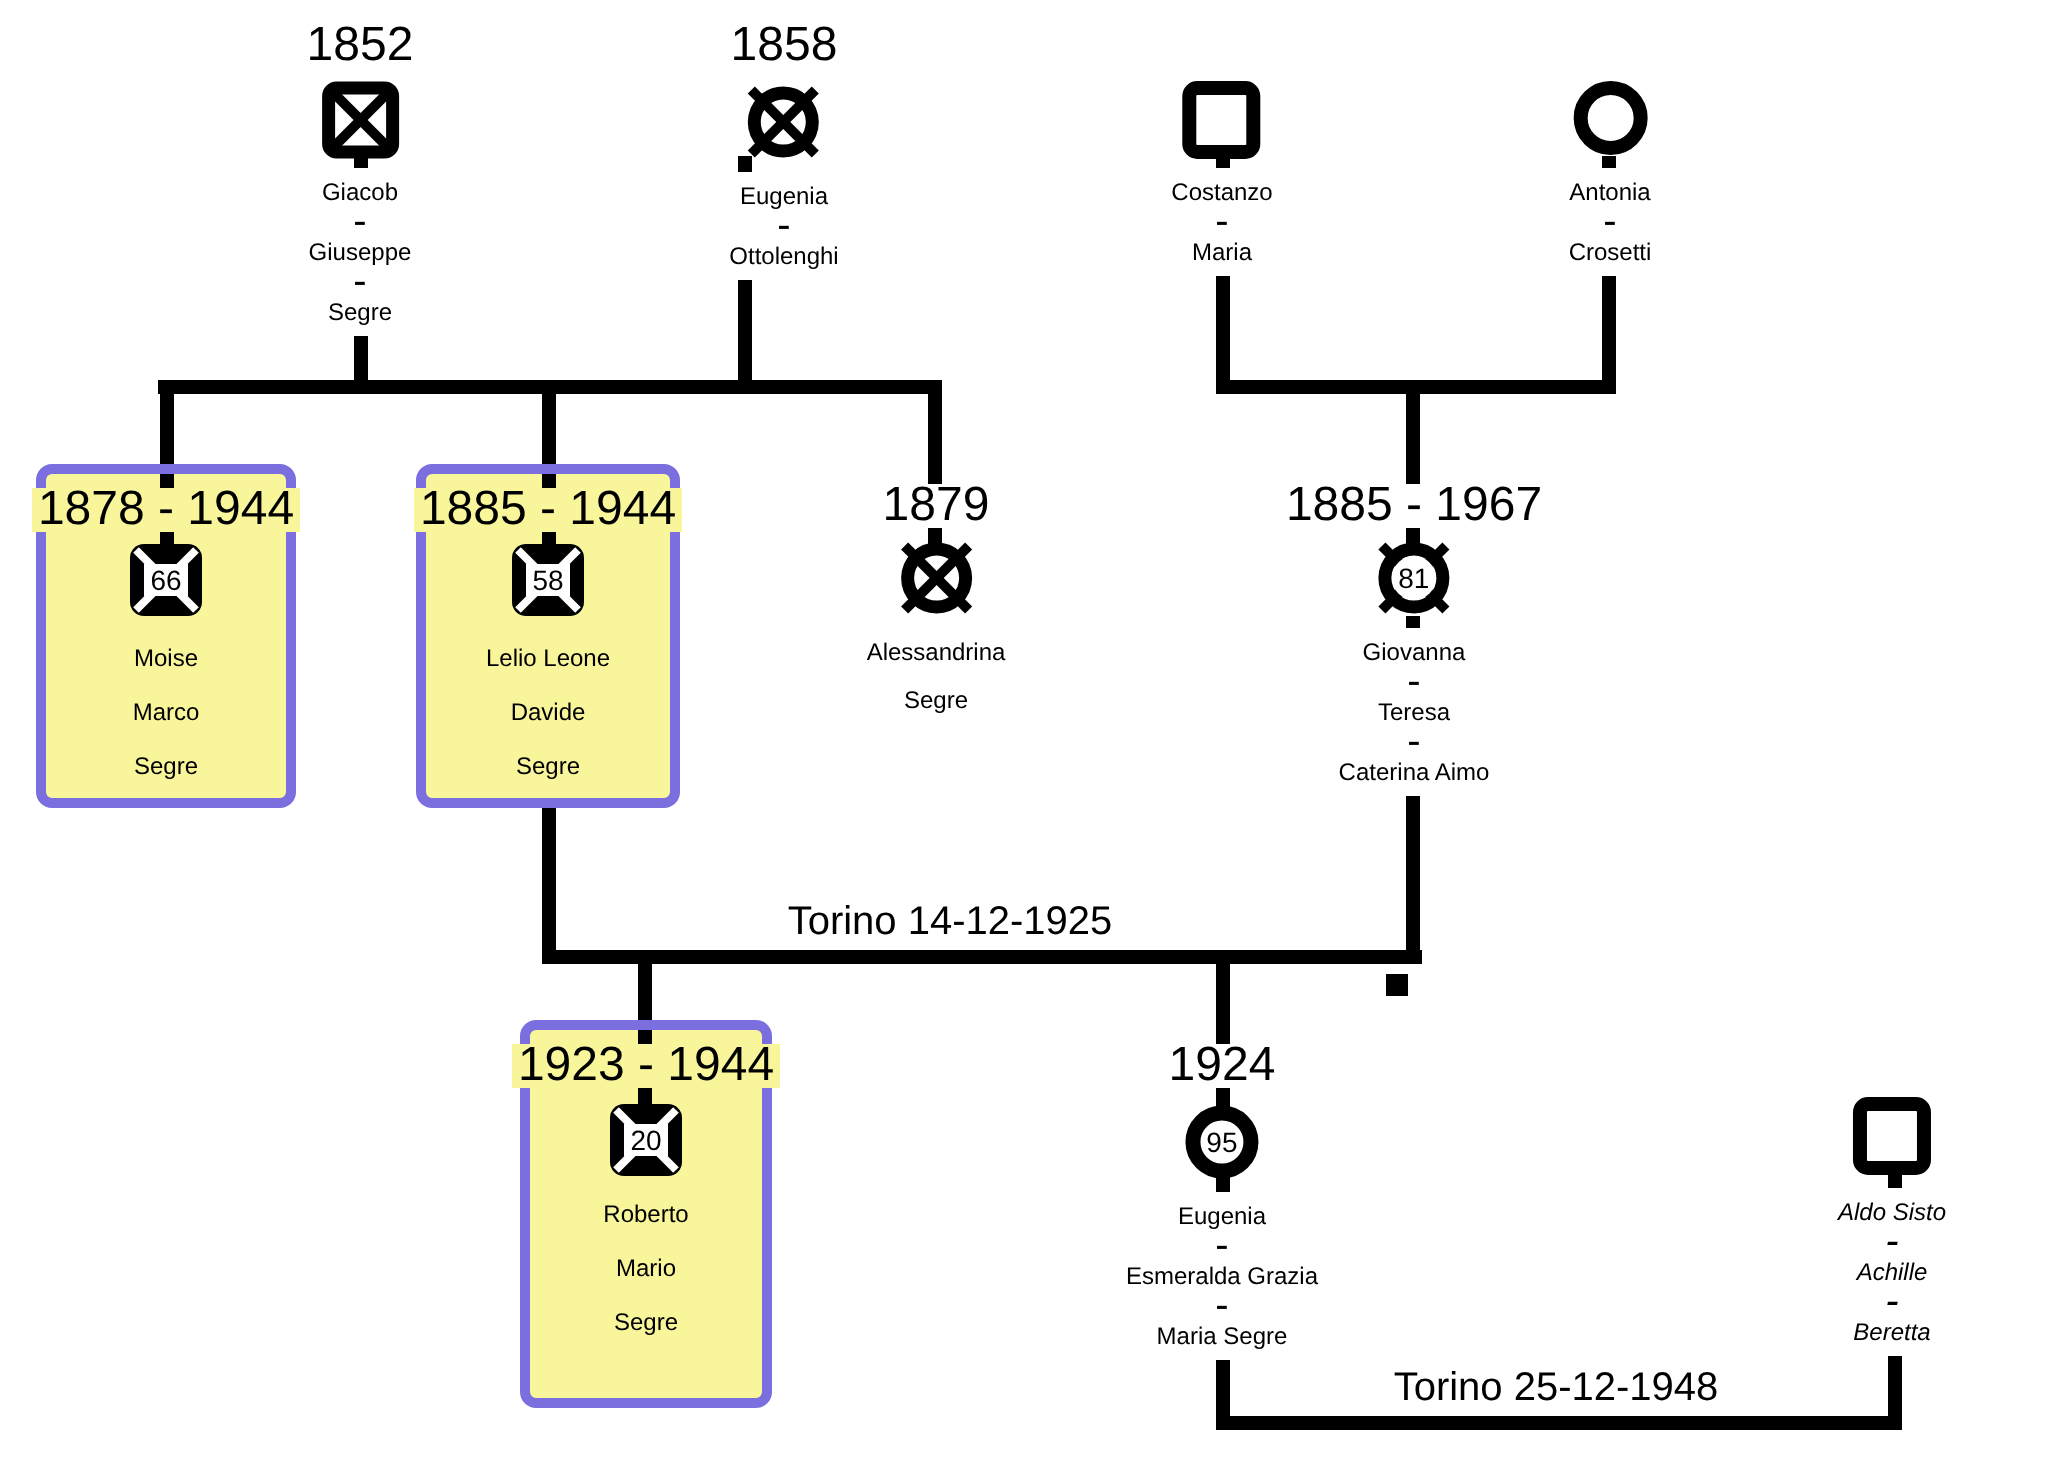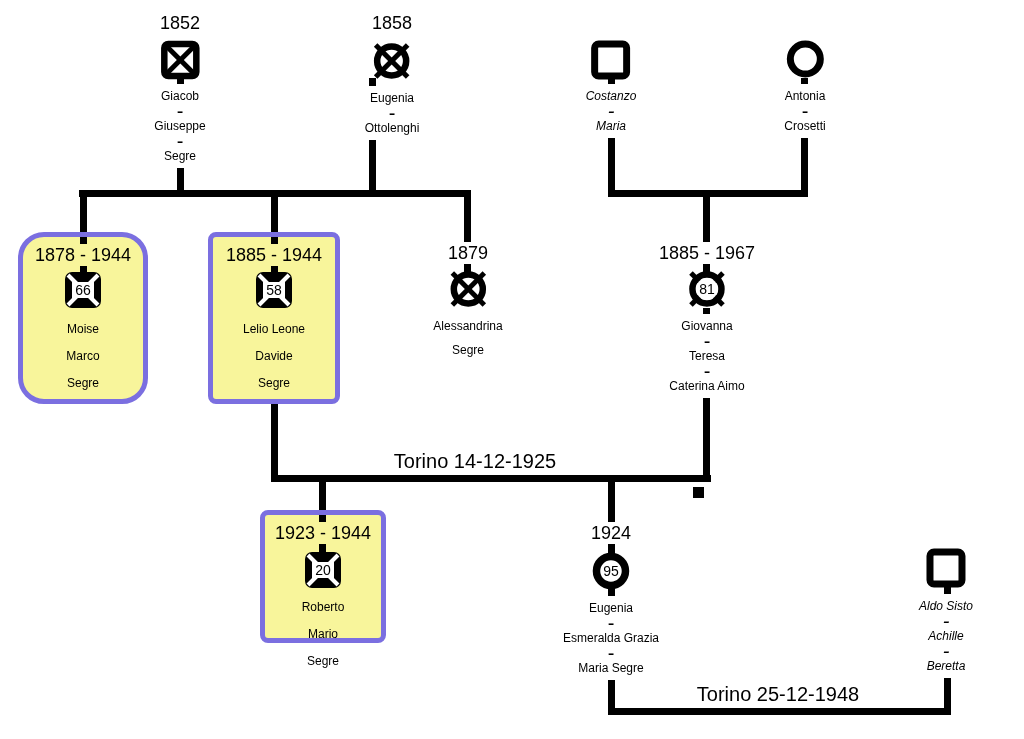--- a/index.html
+++ b/index.html
@@ -3,21 +3,21 @@
 <meta charset="utf-8">
 <style>
   html,body { margin:0; padding:0; background:#fff; }
   #canvas {
     position:relative; width:1024px; height:739px; background:#ffffff;
     font-family:"Liberation Sans", sans-serif; color:#000; overflow:hidden;
   }
   .line { position:absolute; background:#000; z-index:1; }
   .person { position:absolute; display:flex; flex-direction:column; align-items:center;
             transform:translateX(-50%); z-index:3; }
-  .year { font-size:18px; line-height:22px; height:22px; white-space:nowrap;
+  .year { font-size:24px; line-height:22px; height:22px; white-space:nowrap;
           background:#fff; padding:0 3px; text-align:right; }
   .sym  { display:block; z-index:4; }
   .gap4 { height:4px; } .gap6 { height:6px; }
   .name { text-align:center; background:#fff; padding:0 3px; }
   .name div { font-size:12px; line-height:24px; white-space:nowrap; }
   .name div.dash { height:6px; line-height:6px; font-size:20px; }
   .hlbox { position:absolute; background:#f8f59b; border:5px solid #7b6fe0; border-radius:8px;
            z-index:2; display:flex; flex-direction:column; align-items:center; box-sizing:border-box; }
   .hlbox .year { background:#f8f59b; margin-top:7px; z-index:3; }
   .hlbox .name { background:transparent; }
@@ -83,21 +83,21 @@
       <line x1="37" y1="5" x2="5" y2="37" stroke="#000" stroke-width="5"></line>
     </svg>
     <div class="gap4"></div>
     <div class="name">
       <div>Eugenia</div>
       <div class="dash">-</div>
       <div>Ottolenghi</div>
     </div>
   </div>
 
-  <div class="person" style="left:611px; top:40px;font-style:italic;">
+  <div class="person" style="left:611px; top:40px;">
     <svg class="sym" width="40" height="40" viewBox="0 0 40 40">
       <rect x="4" y="4" width="32" height="32" rx="4" fill="#fff" stroke="#000" stroke-width="7"></rect>
     </svg>
     <div class="gap4"></div>
     <div class="name">
       <div>Costanzo</div>
       <div class="dash">-</div>
       <div>Maria</div>
     </div>
   </div>
@@ -107,21 +107,21 @@
       <circle cx="21" cy="21" r="15" fill="#fff" stroke="#000" stroke-width="7"></circle>
     </svg>
     <div class="gap4"></div>
     <div class="name">
       <div>Antonia</div>
       <div class="dash">-</div>
       <div>Crosetti</div>
     </div>
   </div>
 
-  <div class="hlbox" style="left:18px; top:232px; width:130px; height:172px;border-radius:26px;">
+  <div class="hlbox" style="left:18px; top:232px; width:130px; height:172px;">
     <div class="inboxline" style="left:57px; top:0; width:7px; height:40px;"></div>
     <div class="hlcontent">
       <div class="year">1878 - 1944</div>
       <div class="gap4"></div>
       <svg class="sym" width="40" height="40" viewBox="0 0 40 40">
         <rect x="2" y="2" width="36" height="36" rx="7" fill="#000"></rect>
         <line x1="5" y1="5" x2="35" y2="35" stroke="#fff" stroke-width="4"></line>
         <line x1="35" y1="5" x2="5" y2="35" stroke="#fff" stroke-width="4"></line>
         <rect x="9" y="12" width="22" height="16" fill="#fff"></rect>
         <text x="20" y="25" font-size="14" text-anchor="middle" fill="#000">66</text>
@@ -184,21 +184,21 @@
     <div class="gap4"></div>
     <div class="name">
       <div>Giovanna</div>
       <div class="dash">-</div>
       <div>Teresa</div>
       <div class="dash">-</div>
       <div>Caterina Aimo</div>
     </div>
   </div>
 
-  <div class="hlbox" style="left:260px; top:510px; width:126px; height:133px;">
+  <div class="hlbox" style="left:260px; top:510px; width:126px; height:194px;">
     <div class="inboxline" style="left:54px; top:0; width:7px; height:42px;"></div>
     <div class="hlcontent">
       <div class="year">1923 - 1944</div>
       <div class="gap6"></div>
       <svg class="sym" width="40" height="40" viewBox="0 0 40 40">
         <rect x="2" y="2" width="36" height="36" rx="7" fill="#000"></rect>
         <line x1="5" y1="5" x2="35" y2="35" stroke="#fff" stroke-width="4"></line>
         <line x1="35" y1="5" x2="5" y2="35" stroke="#fff" stroke-width="4"></line>
         <rect x="9" y="12" width="22" height="16" fill="#fff"></rect>
         <text x="20" y="25" font-size="14" text-anchor="middle" fill="#000">20</text>

